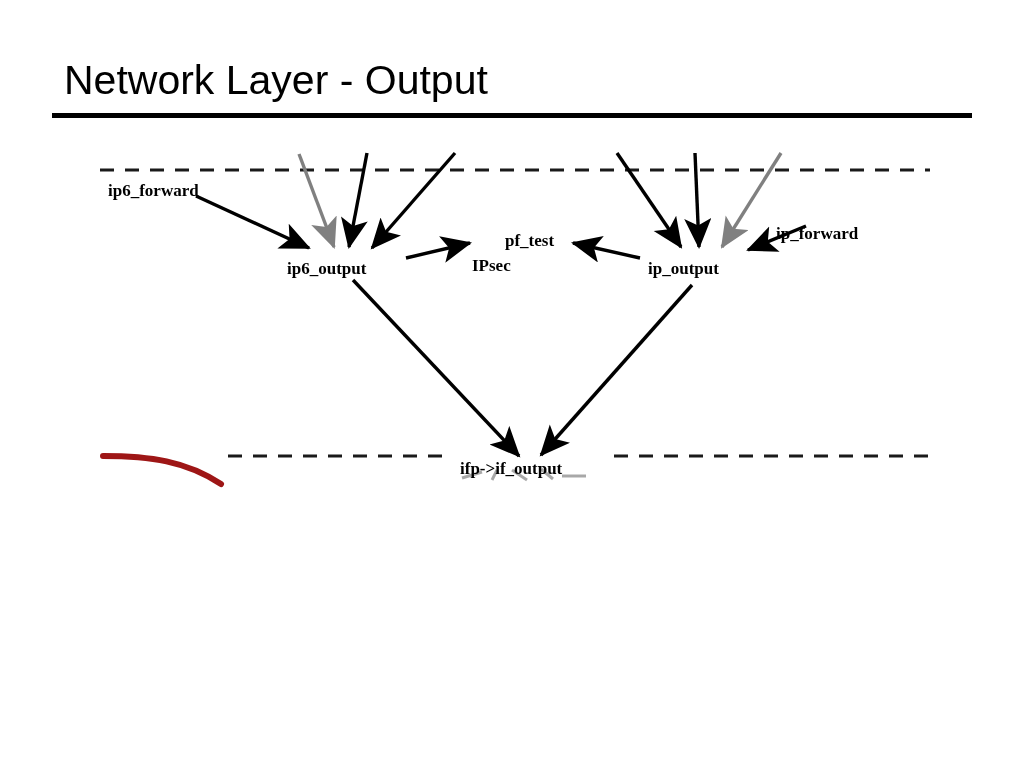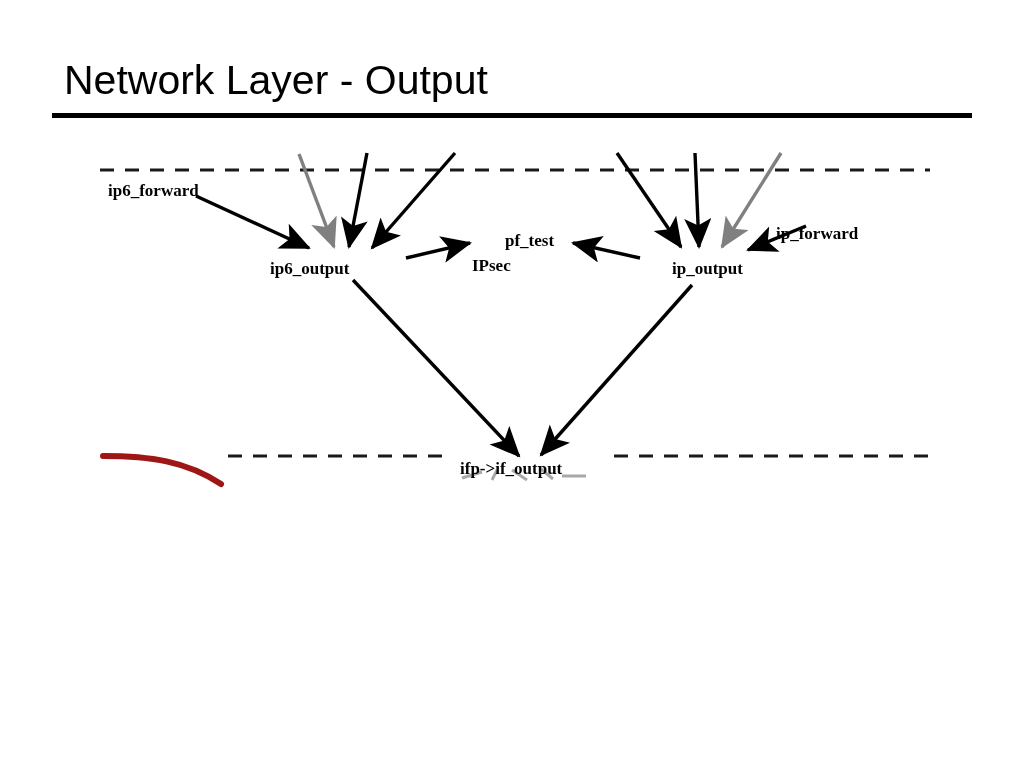--- a/index.html
+++ b/index.html
@@ -113,25 +113,25 @@
       <path d="M462,478 L482,472"></path>
       <path d="M492,480 L497,470"></path>
       <path d="M512,470 L527,480"></path>
       <path d="M541,469 L553,479"></path>
       <path d="M562,476 L586,476"></path>
     </g>
   </svg>
 
   <div class="node-label" style="left:108px; top:180px;">ip6_forward</div>
 
-  <div class="node-label" style="left:270px; top:258px;">ip6_output</div>
+  <div class="node-label" style="left:287px; top:258px;">ip6_output</div>
 
   <div class="node-label" style="left:481px; top:230px;margin-left:24px;">pf_test</div>
 
   <div class="node-label" style="left:472px; top:255px;">IPsec</div>
 
-  <div class="node-label" style="left:672px; top:258px;text-align:right;">ip_output</div>
+  <div class="node-label" style="left:648px; top:258px;text-align:right;">ip_output</div>
 
   <div class="node-label" style="left:776px; top:203px;margin-top:20px;">ip_forward</div>
 
   <div class="node-label" style="left:452px; top:458px;margin-left:8px;">ifp-&gt;if_output</div>
 
 </div>
 
 </body></html>

